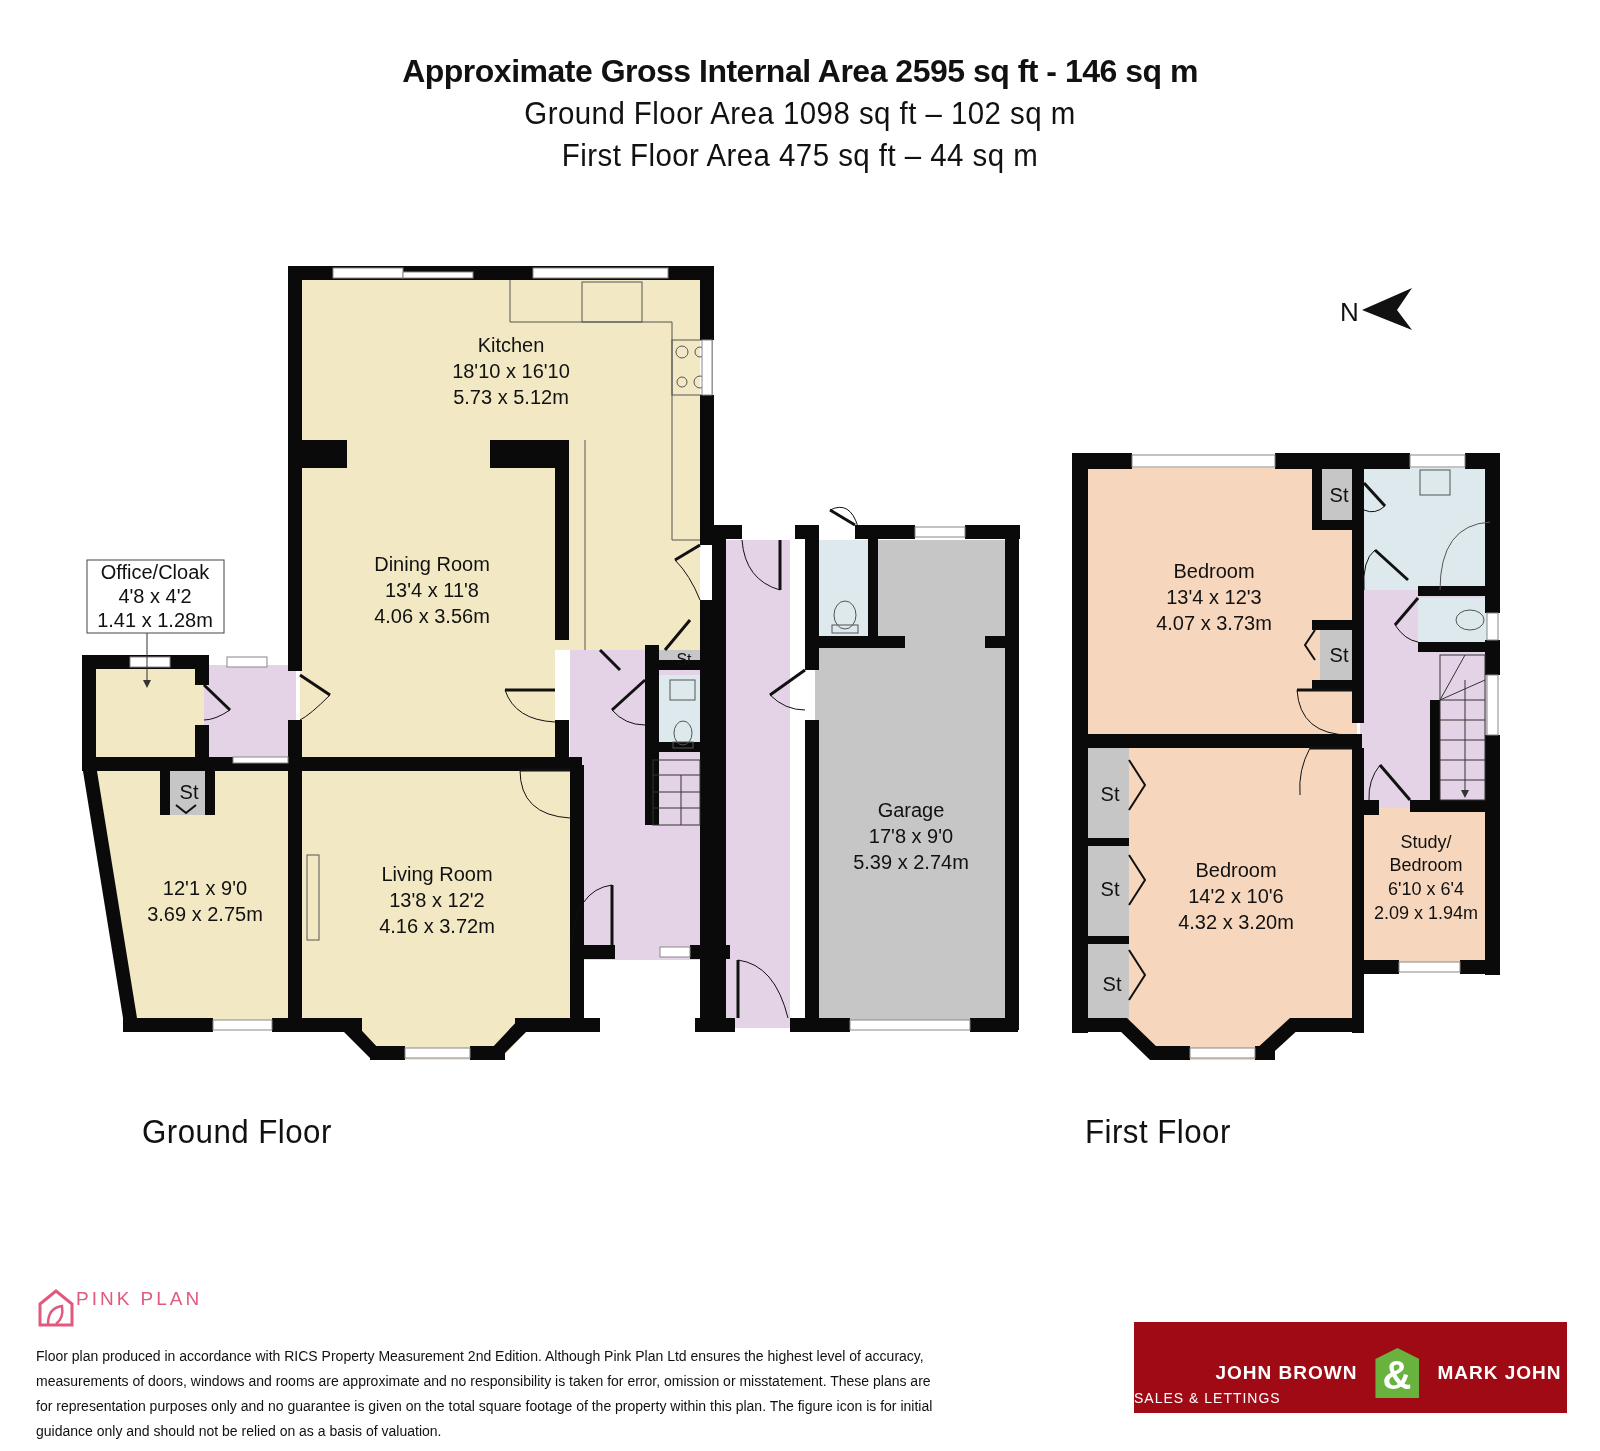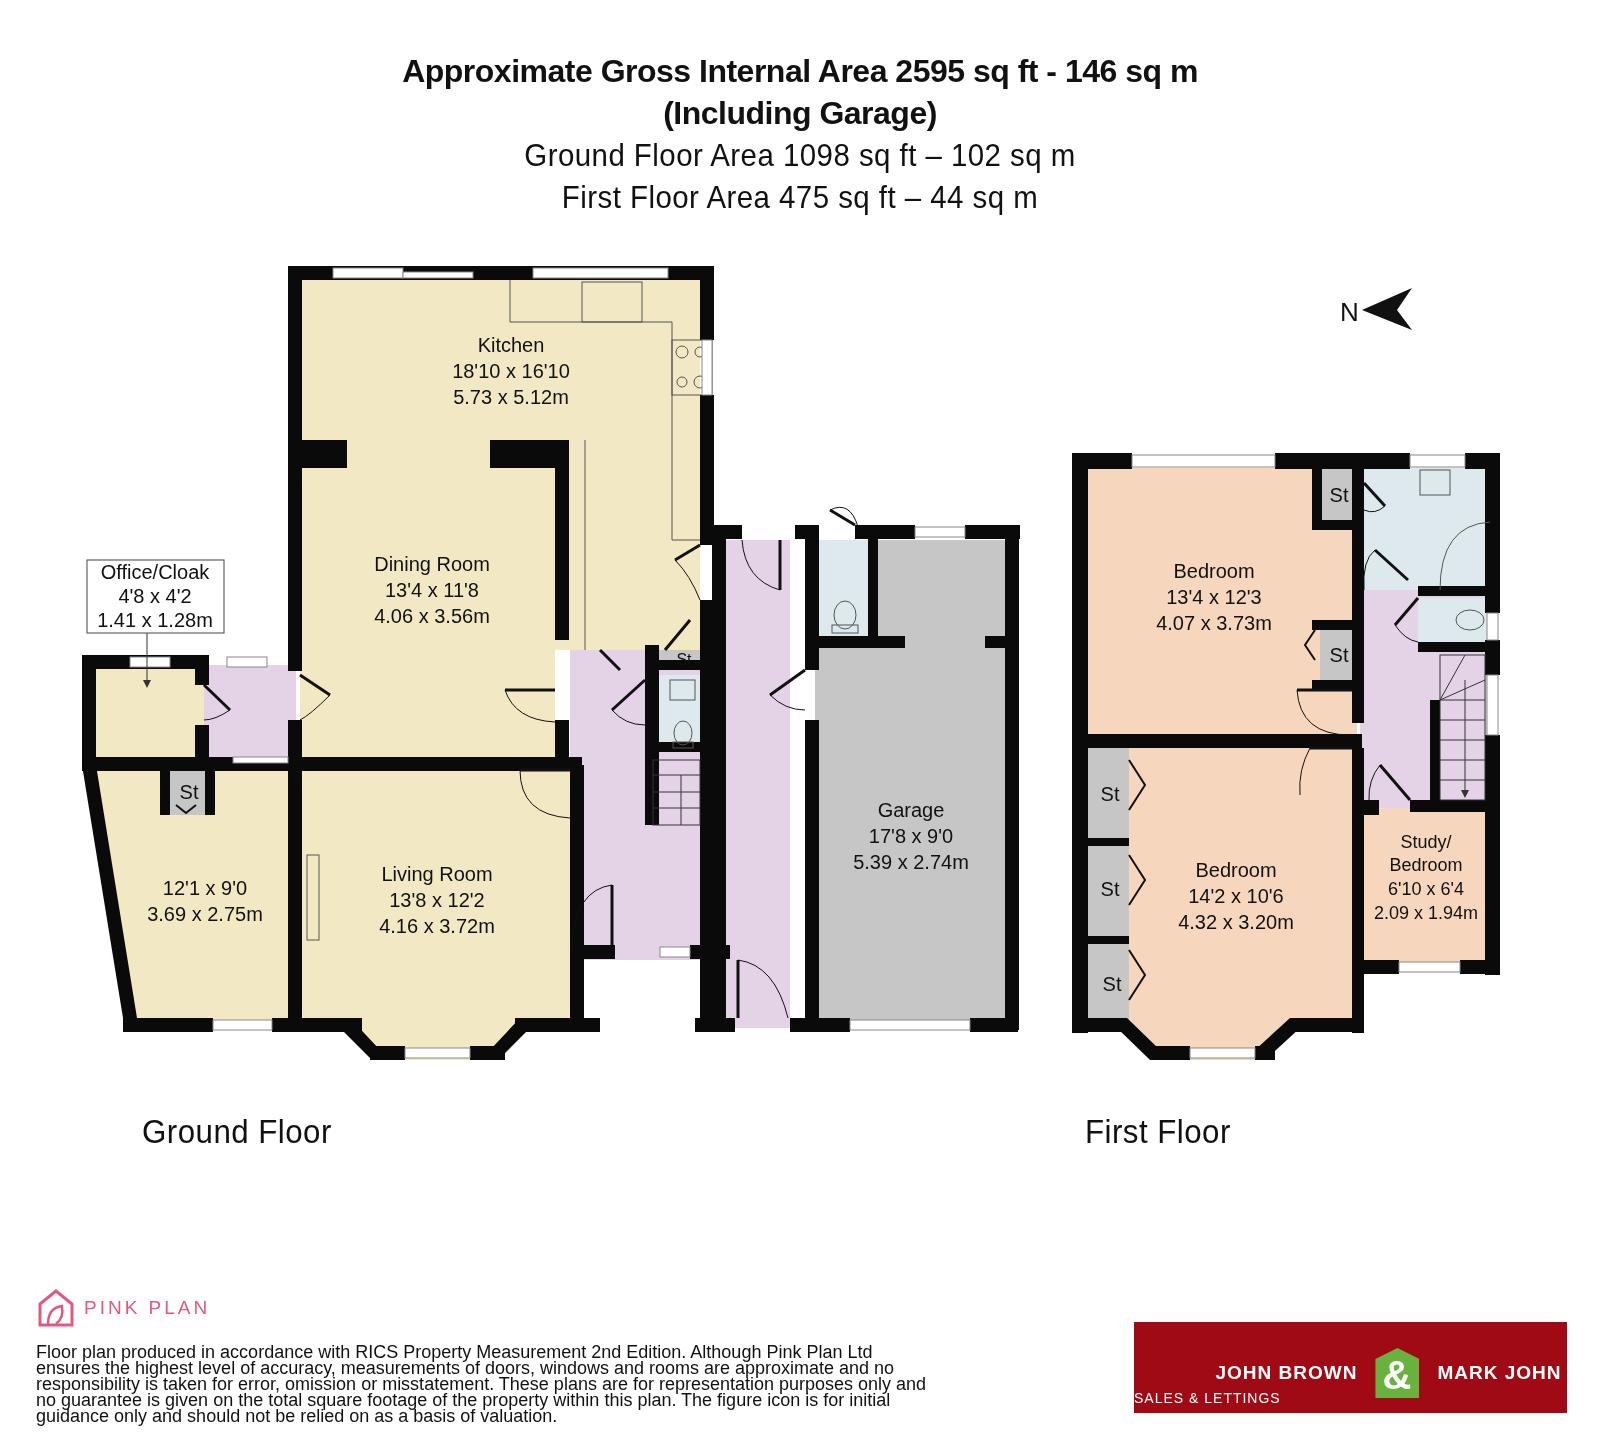--- a/index.html
+++ b/index.html
@@ -2,36 +2,35 @@
 <html><head>
 <meta charset="utf-8">
 <style>
   html, body { margin:0; padding:0; background:#ffffff; }
   body { width:1600px; height:1451px; position:relative; overflow:hidden; font-family:"Liberation Sans", sans-serif; color:#111; }
   .header { position:absolute; left:0; top:50px; width:1600px; text-align:center; }
   .header .l1, .header .l2 { font-weight:bold; font-size:32px; line-height:42px; letter-spacing:-0.5px; }
   .header .l3, .header .l4 { font-size:32px; line-height:42px; letter-spacing:0.5px; transform:scaleX(0.92); }
   .plan { position:absolute; left:0; top:0; }
   .floor-label { position:absolute; font-size:34px; letter-spacing:0.5px; transform:scaleX(0.92); transform-origin:left top; }
-  .pinkplan { position:absolute; left:36px; top:1288px; display:flex; align-items:center; gap:8px; }
+  .pinkplan { position:absolute; left:36px; top:1288px; display:flex; align-items:flex-start; gap:0; }
   .pinkplan .name { color:#e05a7e; font-size:19px; letter-spacing:3px; }
-  .disclaimer { position:absolute; left:36px; top:1344px; width:900px; font-size:18px; line-height:16px; color:#111; }
+  .disclaimer { position:absolute; left:36px; top:1344px; width:900px; font-size:14px; line-height:25px; color:#111; }
   .agent { position:absolute; left:1134px; top:1322px; width:433px; height:91px; background:#a00a14; color:#fff; }
   .agent .names { position:absolute; left:8px; top:26px; width:100%; display:flex; justify-content:center; align-items:center; gap:18px; font-weight:bold; font-size:19px; letter-spacing:1px;padding-left:30px; }
   .agent .amp { width:44px; height:50px; background:#6ab23e; clip-path:polygon(50% 0, 100% 22%, 100% 100%, 0 100%, 0 22%); display:flex; align-items:flex-end; justify-content:center; font-size:40px; font-weight:bold; color:#fff; line-height:46px; }
   .agent .sub { position:absolute; left:0; top:68px; width:100%; text-align:left; font-size:14px; letter-spacing:1px; }
   svg text { font-family:"Liberation Sans", sans-serif; }
   .rl { font-size:20px; fill:#111; }
 </style>
 </head>
 <body>
 
 <div class="header">
   <div class="l1">Approximate Gross Internal Area 2595 sq ft - 146 sq m</div>
-  <div class="l2">(Including Garage)</div>
   <div class="l3">Ground Floor Area 1098 sq ft – 102 sq m</div>
   <div class="l4">First Floor Area 475 sq ft – 44 sq m</div>
 </div>
 
 <svg class="plan" width="1600" height="1200" viewBox="0 0 1600 1200">
 
   <g>
 
     <rect x="300" y="278" width="400" height="200" fill="#f2e9c4"></rect>
     <rect x="300" y="440" width="255" height="320" fill="#f2e9c4"></rect>

